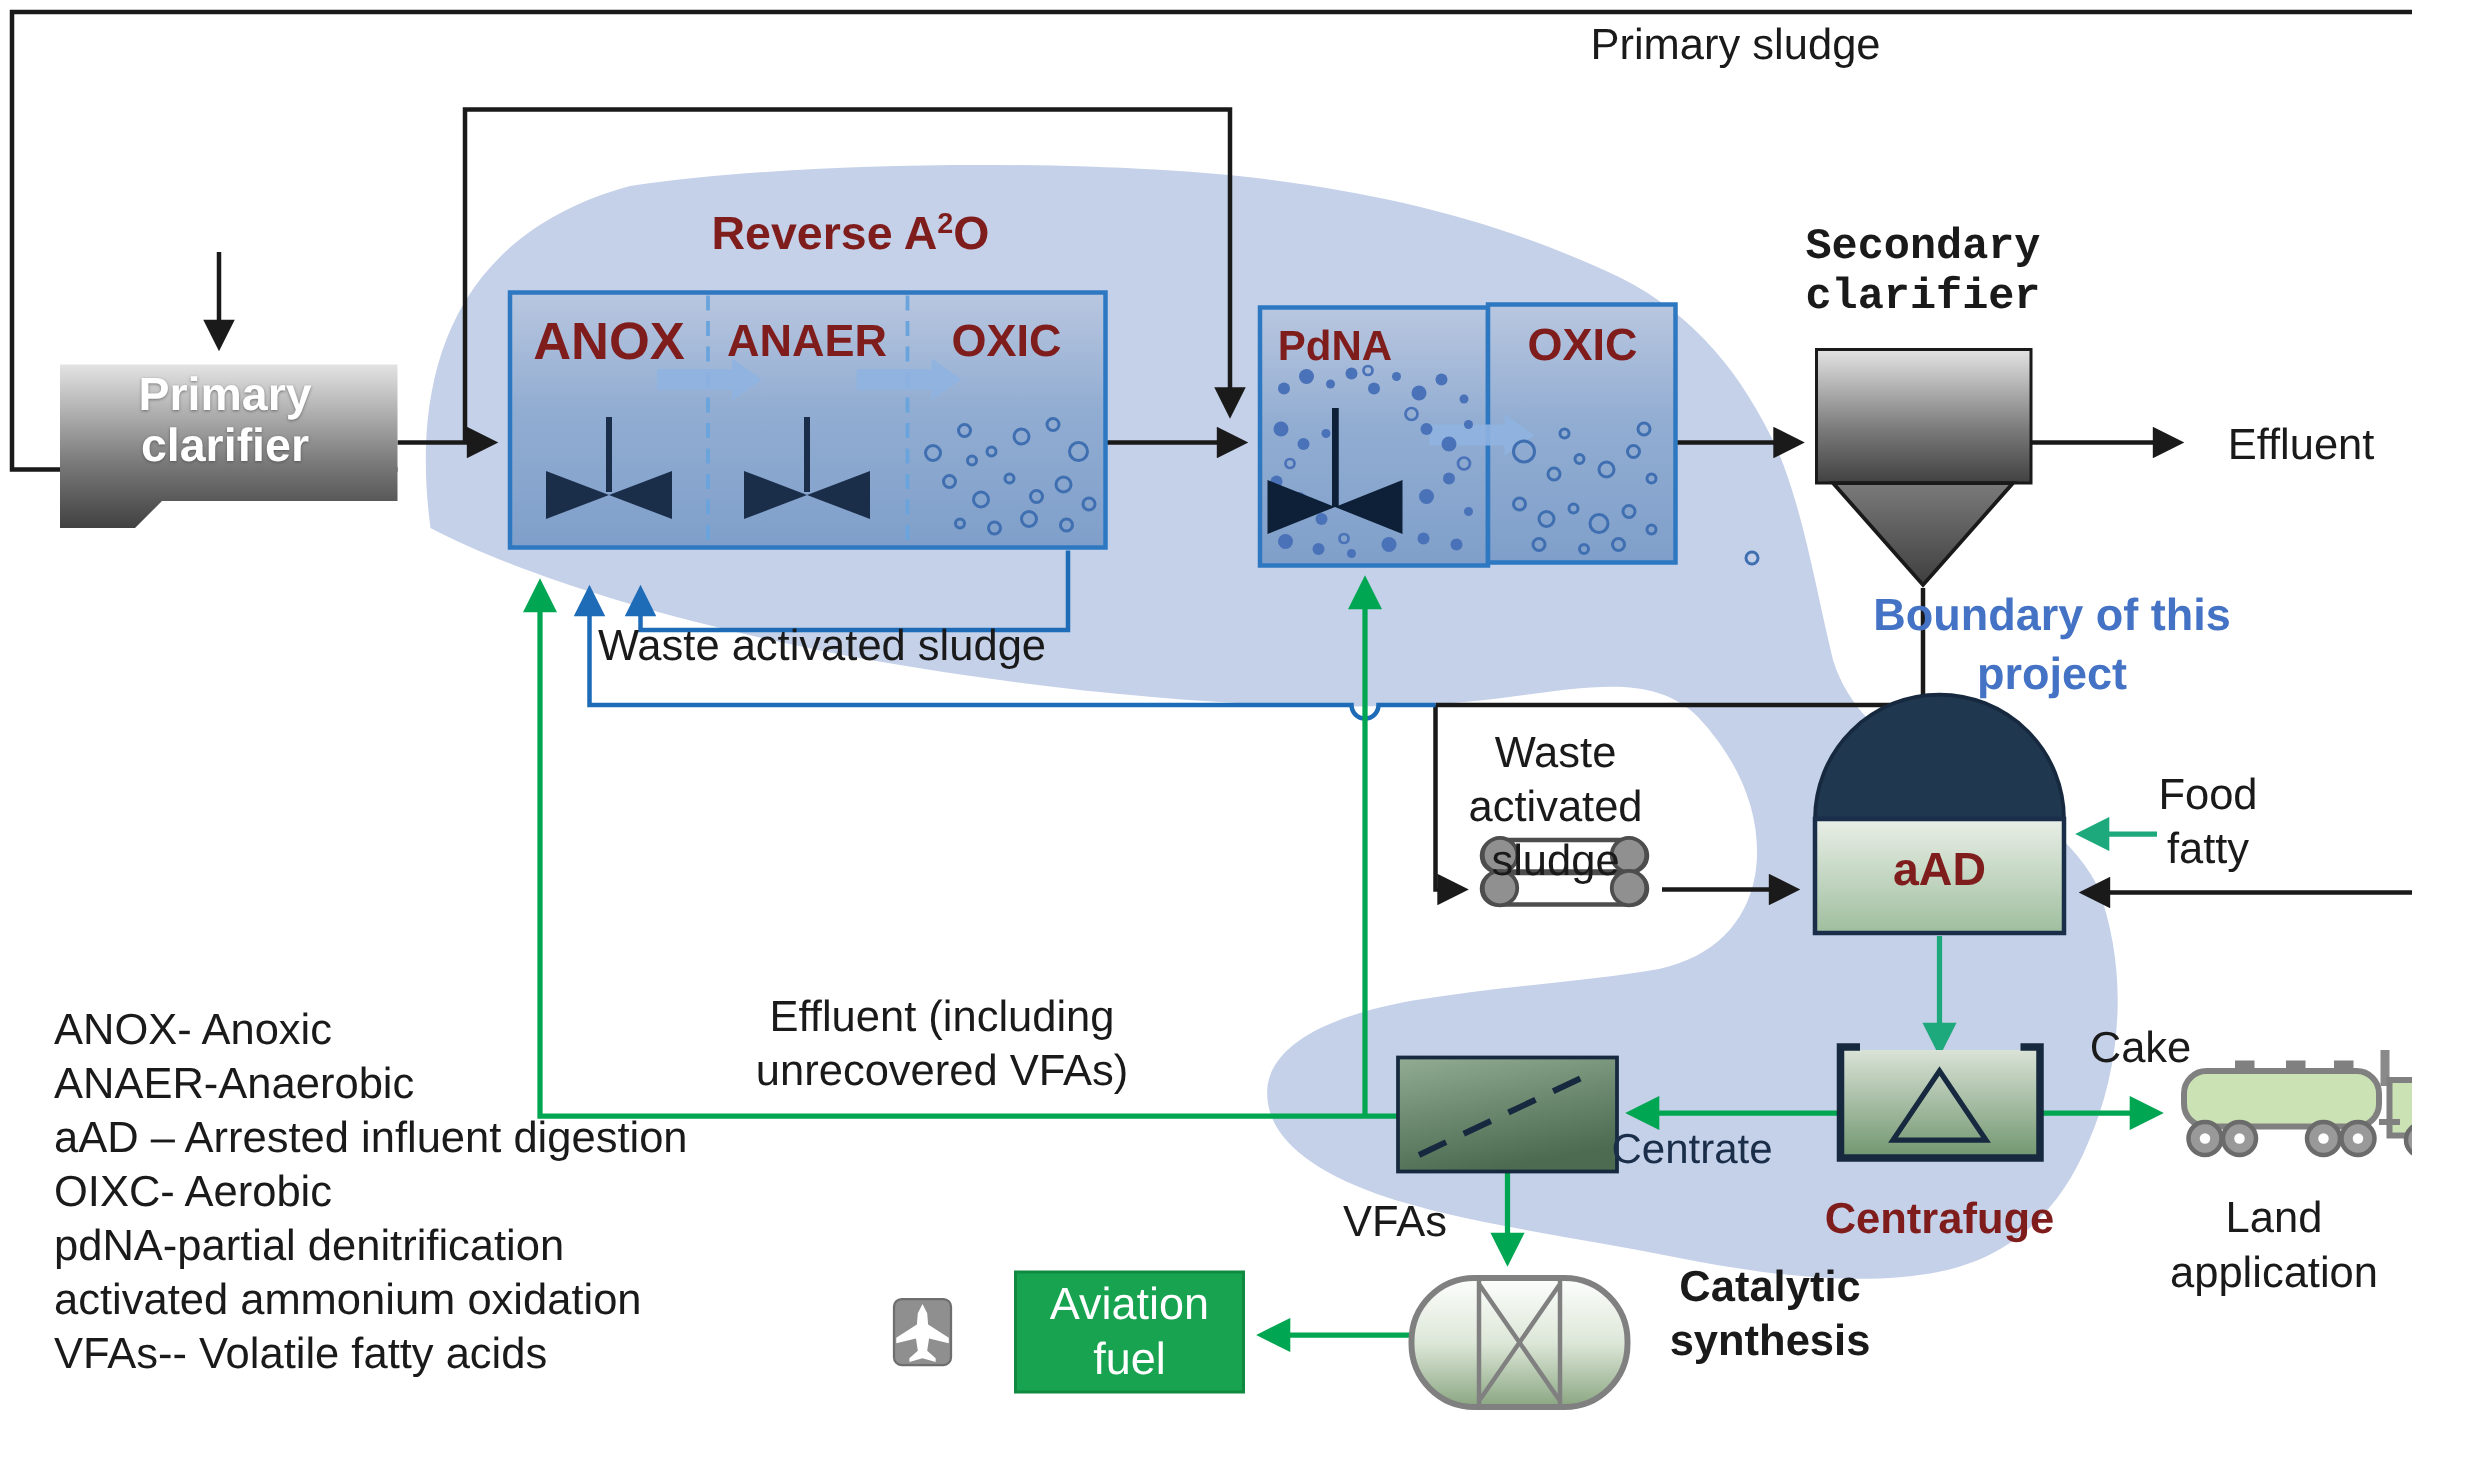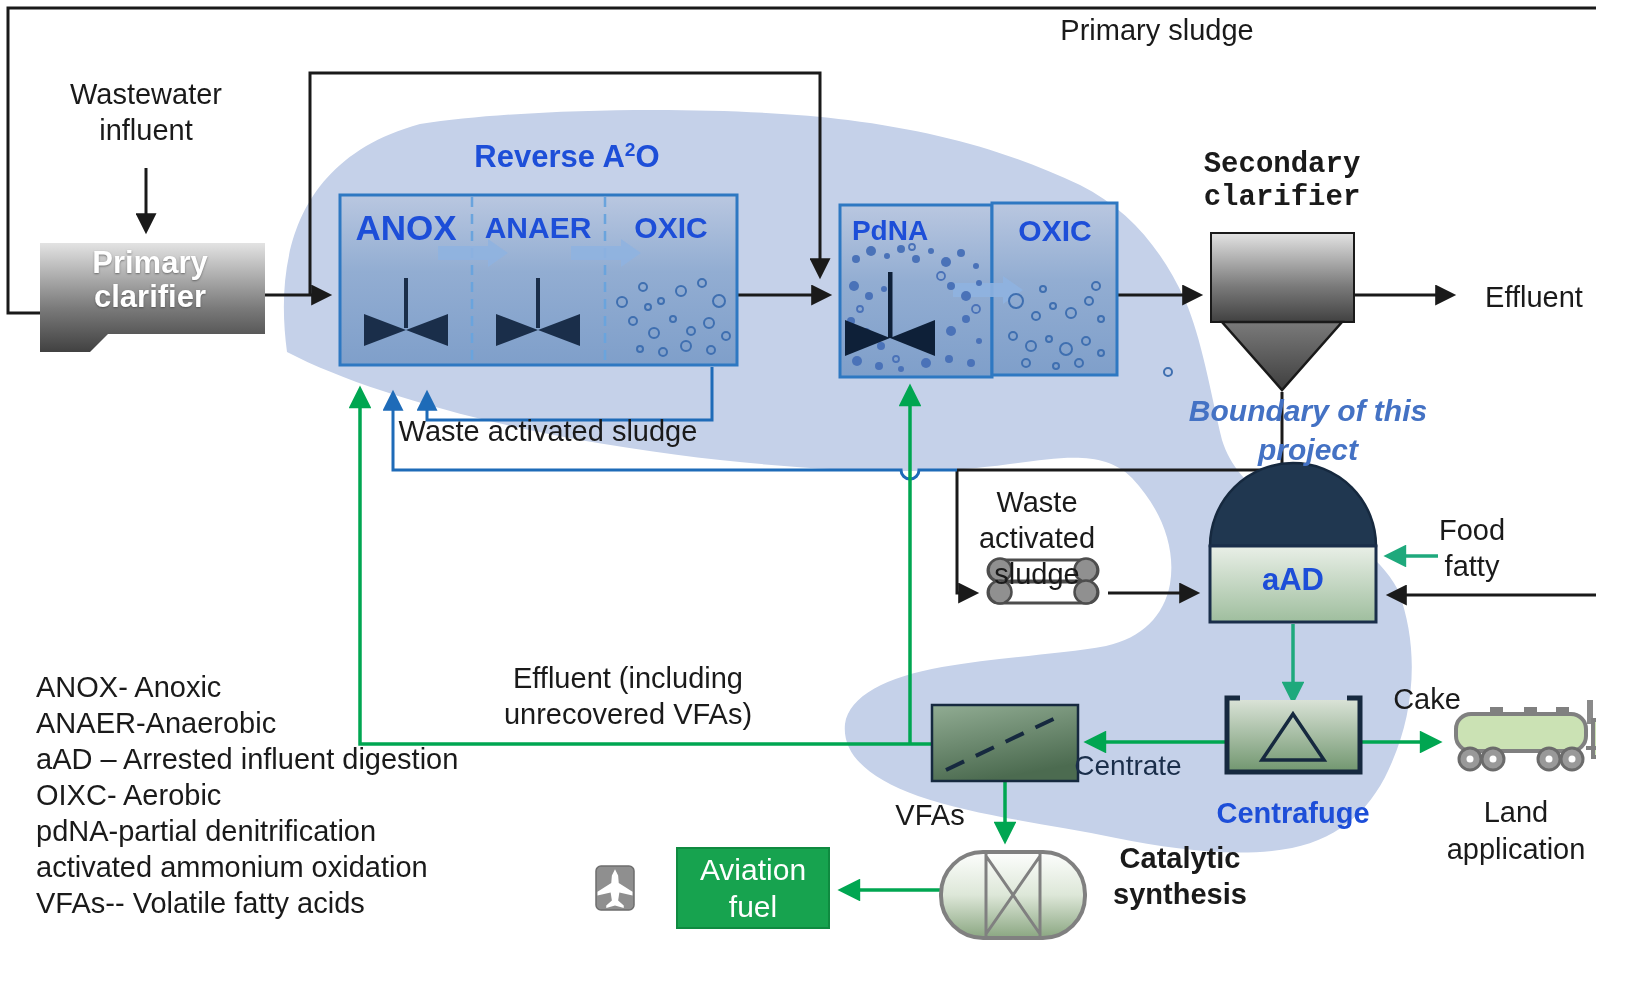--- a/index.html
+++ b/index.html
@@ -1,22 +1,22 @@
 <!DOCTYPE html>
 <html><head>
 <meta charset="utf-8">
 <style>
   html,body{margin:0;padding:0;background:#fff;}
   #canvas{position:relative;width:1596px;height:983px;background:#ffffff;overflow:hidden;
-          font-family:"Liberation Sans", sans-serif;}
+          font-family:"Liberation Sans", sans-serif;padding-left:12px;}
   #diagram-svg{position:absolute;left:0;top:0;}
   .label{position:absolute;transform:translateX(-50%);text-align:center;white-space:pre-line;
          font-size:29px;line-height:36px;color:#1a1a1a;}
   .bold{font-weight:bold;}
-  .navy{color:#1d4ed8;}
+  .navy{color:#7f1d1d;}
   .white{color:#ffffff;text-shadow:0 1px 2px rgba(60,60,60,.6);}
   .blue{color:#4472c4;}
   sup{font-size:0.62em;}
   #legend{position:absolute;left:36px;top:669px;}
   .legend-item{font-size:29px;line-height:36px;color:#1a1a1a;white-space:pre;text-align:left;}
 </style>
 </head>
 <body>
 
 <div id="canvas">
@@ -312,34 +312,32 @@
       <circle cx="1470" cy="759" r="3.5"></circle>
           <circle cx="1493" cy="759" r="3.5"></circle>
       <circle cx="1549" cy="759" r="3.5"></circle>
           <circle cx="1572" cy="759" r="3.5"></circle>
       <circle cx="1615" cy="760" r="3.5"></circle>
     </g>
   </g>
 </svg>
 
 <div class="label" style="left:1157px;top:12px;">Primary sludge</div>
-<div class="label" style="left:146px;top:76px;">Wastewater
-influent</div>
 <div class="label bold white" style="left:150px;top:246px;font-size:31px;line-height:34px;">Primary
 clarifier</div>
 <div class="label bold navy" style="left:567px;top:132px;font-size:31px;"><span>Reverse A</span><sup>2</sup><span>O</span></div>
 <div class="label bold navy" style="left:406px;top:210px;font-size:35px;">ANOX</div>
 <div class="label bold navy" style="left:538px;top:210px;font-size:30px;">ANAER</div>
 <div class="label bold navy" style="left:671px;top:210px;font-size:30px;">OXIC</div>
 <div class="label bold navy" style="left:890px;top:213px;font-size:28px;">PdNA</div>
 <div class="label bold navy" style="left:1055px;top:213px;font-size:30px;">OXIC</div>
 <div class="label bold" style="left:1282px;top:148px;line-height:33px;font-family:Liberation Mono, monospace;">Secondary
 clarifier</div>
 <div class="label" style="left:1534px;top:279px;">Effluent</div>
-<div class="label bold blue" style="left:1308px;top:391px;font-size:30px;line-height:39px;font-style:italic;">Boundary of this
+<div class="label bold blue" style="left:1368px;top:391px;font-size:30px;line-height:39px;">Boundary of this
 project</div>
 <div class="label" style="left:548px;top:413px;">Waste activated sludge</div>
 <div class="label" style="left:1037px;top:484px;">Waste
 activated
 sludge</div>
 <div class="label bold navy" style="left:1293px;top:562px;font-size:31px;">aAD</div>
 <div class="label" style="left:1472px;top:512px;">Food
 fatty</div>
 <div class="label" style="left:628px;top:660px;">Effluent (including
 unrecovered VFAs)</div>

